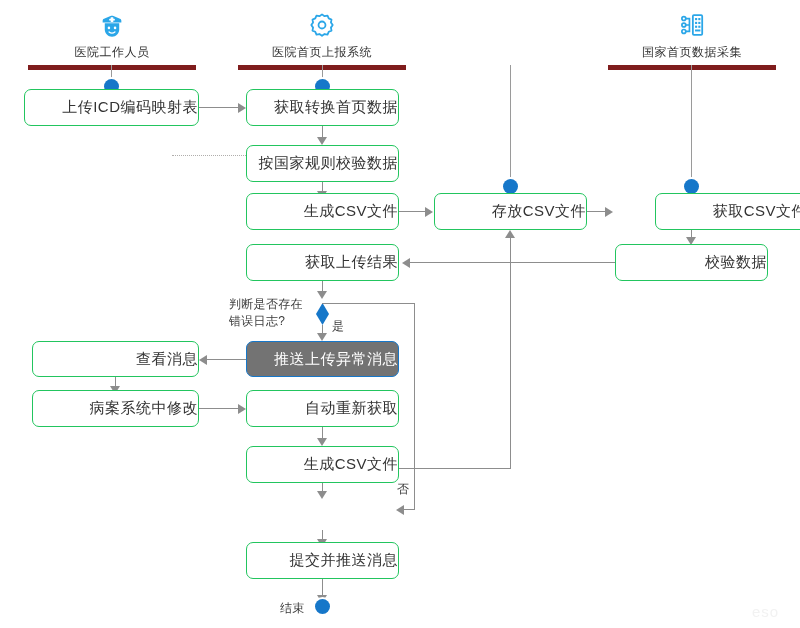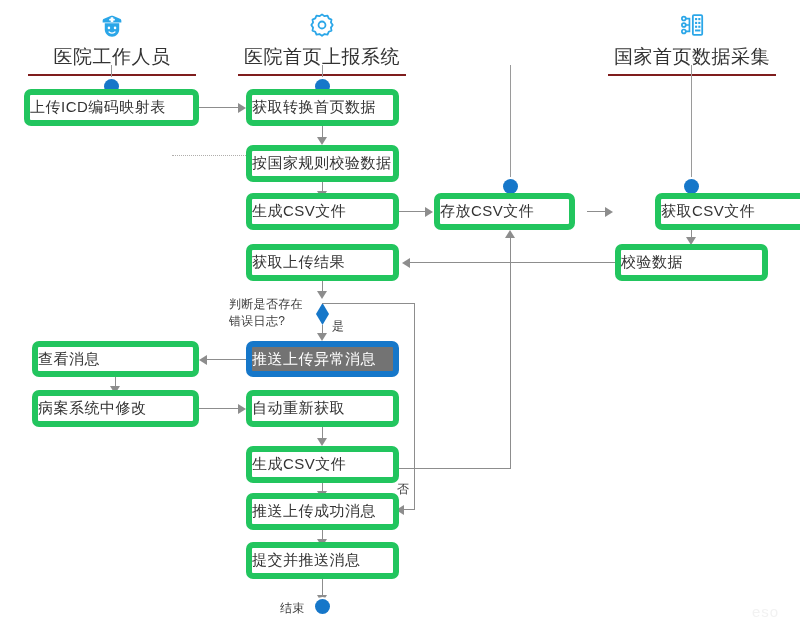--- a/index.html
+++ b/index.html
@@ -19,39 +19,39 @@
     position:absolute;
     text-align:center;
   }
   .lane-icon{
     display:block;
     margin:0 auto 2px auto;
     width:34px;height:34px;
   }
   .lane-title{
     display:block;
-    font-size:19px;
+    font-size:12px;
     color:#333333;
     letter-spacing:.5px;
     white-space:nowrap;
     padding-bottom:4px;
-    border-bottom:2px solid #7f1d1d;
+    border-bottom:5px solid #7f1d1d;
   }
   
   .node{
     position:absolute;
     box-sizing:border-box;
-    border:6px solid #22c55e;
+    border:1px solid #22c55e;
     border-radius:7px;
     background:#ffffff;
     color:#333333;
     font-size:15px;
     display:flex;
     align-items:center;
-    justify-content:flex-start;
+    justify-content:flex-end;
     white-space:nowrap;
     letter-spacing:.5px;
   }
   .node.hl{
     background:#737373;
     border-color:#1677c9;
     color:#ffffff;
   }
   
   .ln{
@@ -209,21 +209,21 @@
   <div class="ln lnv" style="left:322px;top:182px;width:1.4px;height:11px;"></div>
   <div class="arrow down" style="left:317px;top:191px;"></div>
 
   <div class="node" style="left:246px;top:193px;width:153px;height:37px;">
     <span>生成CSV文件</span>
   </div>
 
   <div class="ln lnh" style="left:399px;top:211px;width:26px;"></div>
   <div class="arrow right" style="left:425px;top:206.5px;"></div>
 
-  <div class="node" style="left:434px;top:193px;width:141px;height:37px;">
+  <div class="node" style="left:434px;top:193px;width:153px;height:37px;">
     <span>存放CSV文件</span>
   </div>
 
   <div class="ln lnh" style="left:587px;top:211px;width:18px;"></div>
   <div class="arrow right" style="left:605px;top:206.5px;"></div>
 
   <div class="node" style="left:615px;top:193px;width:153px;height:37px;margin-left:40px;">
     <span>获取CSV文件</span>
   </div>
 
@@ -293,23 +293,20 @@
 
   <div class="node" style="left:246px;top:446px;width:153px;height:37px;">
     <span>生成CSV文件</span>
   </div>
 
   <div class="ln lnh" style="left:399px;top:468px;width:112px;"></div>
 
   <div class="ln lnv" style="left:322px;top:483px;width:1.4px;height:10px;"></div>
   <div class="arrow down" style="left:317px;top:491px;"></div>
 
-  <div class="node" style="left:246px;top:493px;width:153px;height:37px;">
-    <span>推送上传成功消息</span>
-  </div>
 
   <div class="ln lnv" style="left:322px;top:530px;width:1.4px;height:11px;"></div>
   <div class="arrow down" style="left:317px;top:539px;"></div>
 
   <div class="node" style="left:246px;top:542px;width:153px;height:37px;">
     <span>提交并推送消息</span>
   </div>
 
   <div class="ln lnv" style="left:322px;top:579px;width:1.4px;height:20px;"></div>
   <div class="arrow down" style="left:317px;top:595px;"></div>

